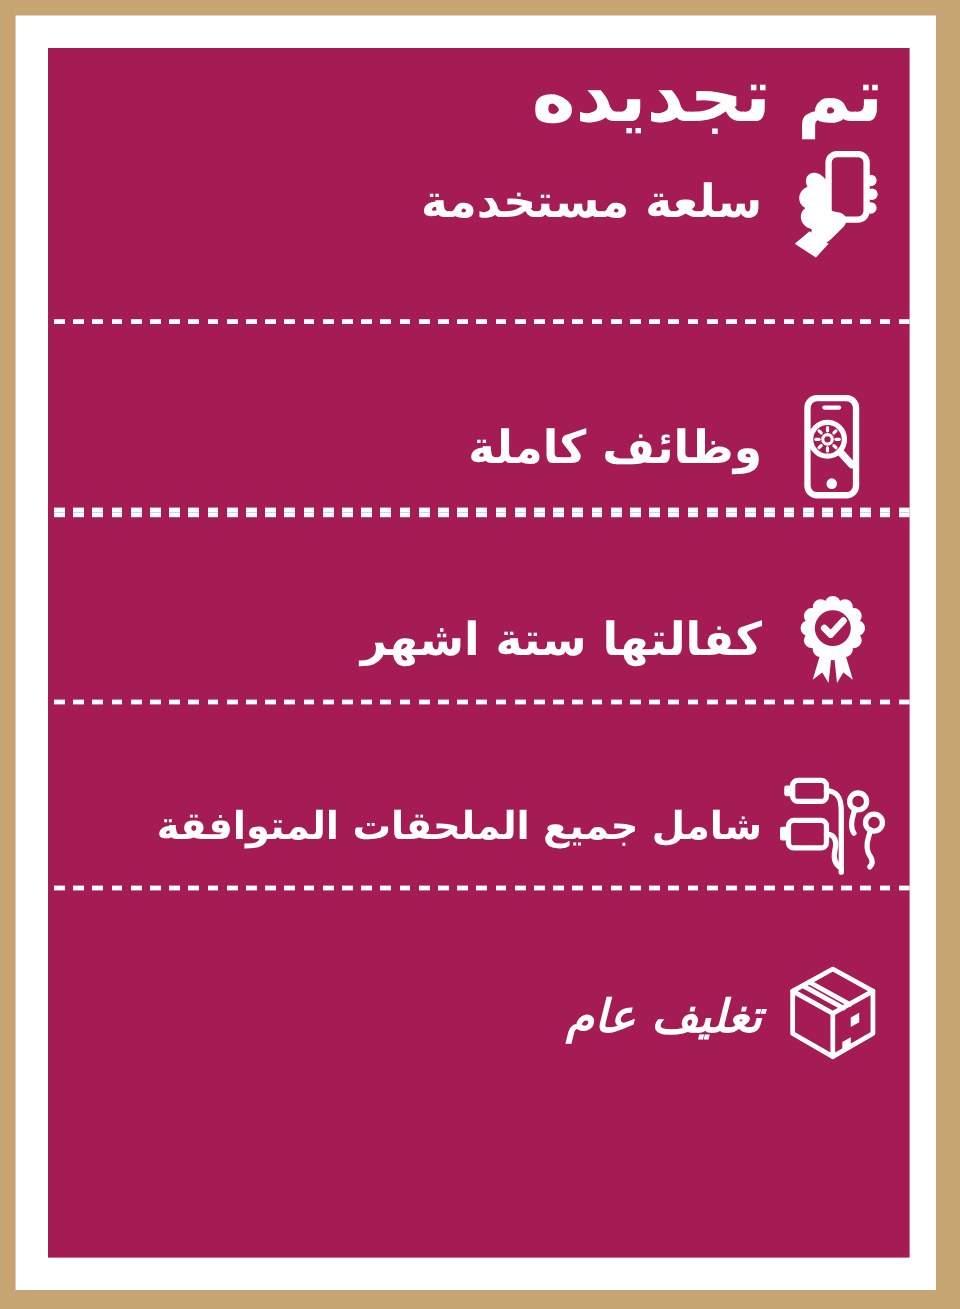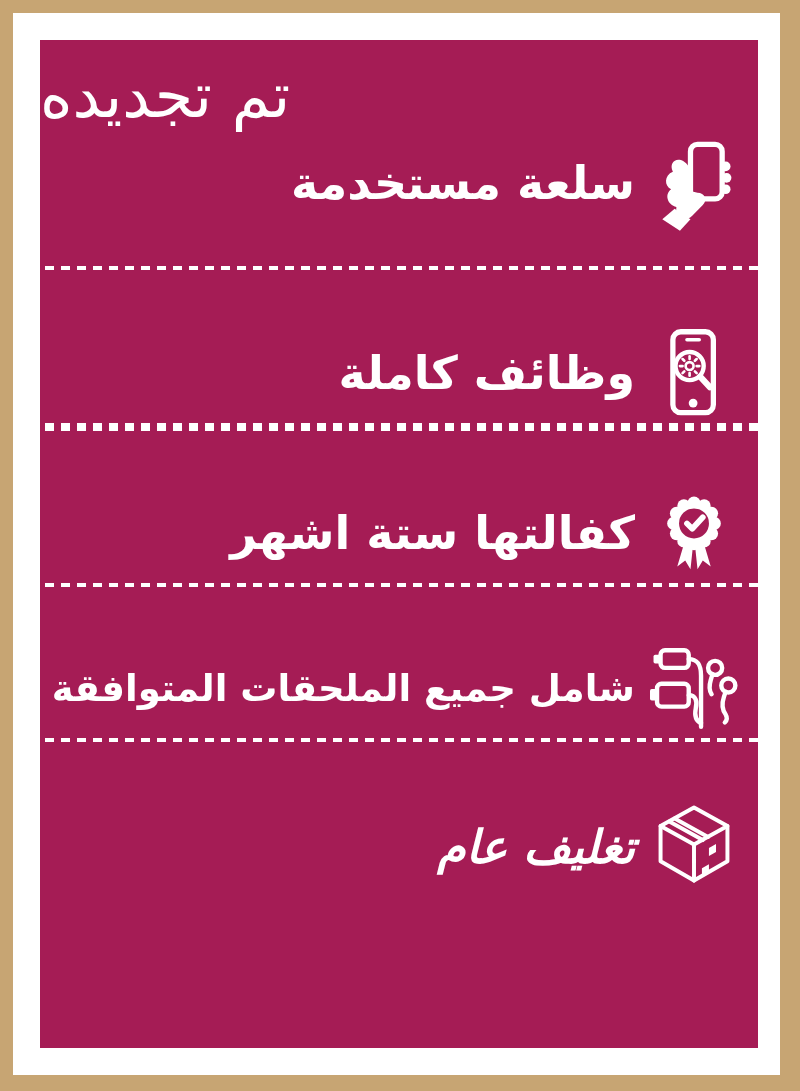--- a/index.html
+++ b/index.html
@@ -34,39 +34,39 @@
 
   .section{display:flex;flex-direction:column;justify-content:flex-end;flex:none;}
   .s1{height:226px;justify-content:flex-start;}
   .s2{height:153px;}
   .s3{height:151px;}
   .s4{height:152px;}
   .s5{height:151px;}
   .s6{height:155px;font-style:italic;}
 
   .title{
-    font-size:62px;font-weight:normal;line-height:1.15;
-    text-align:left;padding:20px 22px 0 0;
+    font-size:62px;font-weight:bold;line-height:1.15;
+    text-align:right;padding:4px 22px 0 0;
   }
 
   .row{
     display:flex;align-items:center;
     padding:0 20px 0 12px;gap:15px;
   }
   .s1 .row{margin-top:4px;}
 
   .icon{flex:none;width:88px;height:98px;display:flex;align-items:center;justify-content:center;}
   .icon svg{width:100%;height:100%;overflow:visible;}
 
   .label{
-    font-size:46px;font-weight:bold;line-height:1.3;
+    font-size:38px;font-weight:bold;line-height:1.3;
     text-align:right;white-space:nowrap;
   }
   .s3 .label{font-size:41px;white-space:normal;max-width:560px;line-height:1.55;}
-  .s5 .label{font-size:37px;}
+  .s5 .label{font-size:32px;}
 </style>
 </head>
 <body>
 
 <div class="frame-border"></div>
 
 <div class="panel">
 
   <div class="section s1">
     <div class="title">تم تجديده</div>

